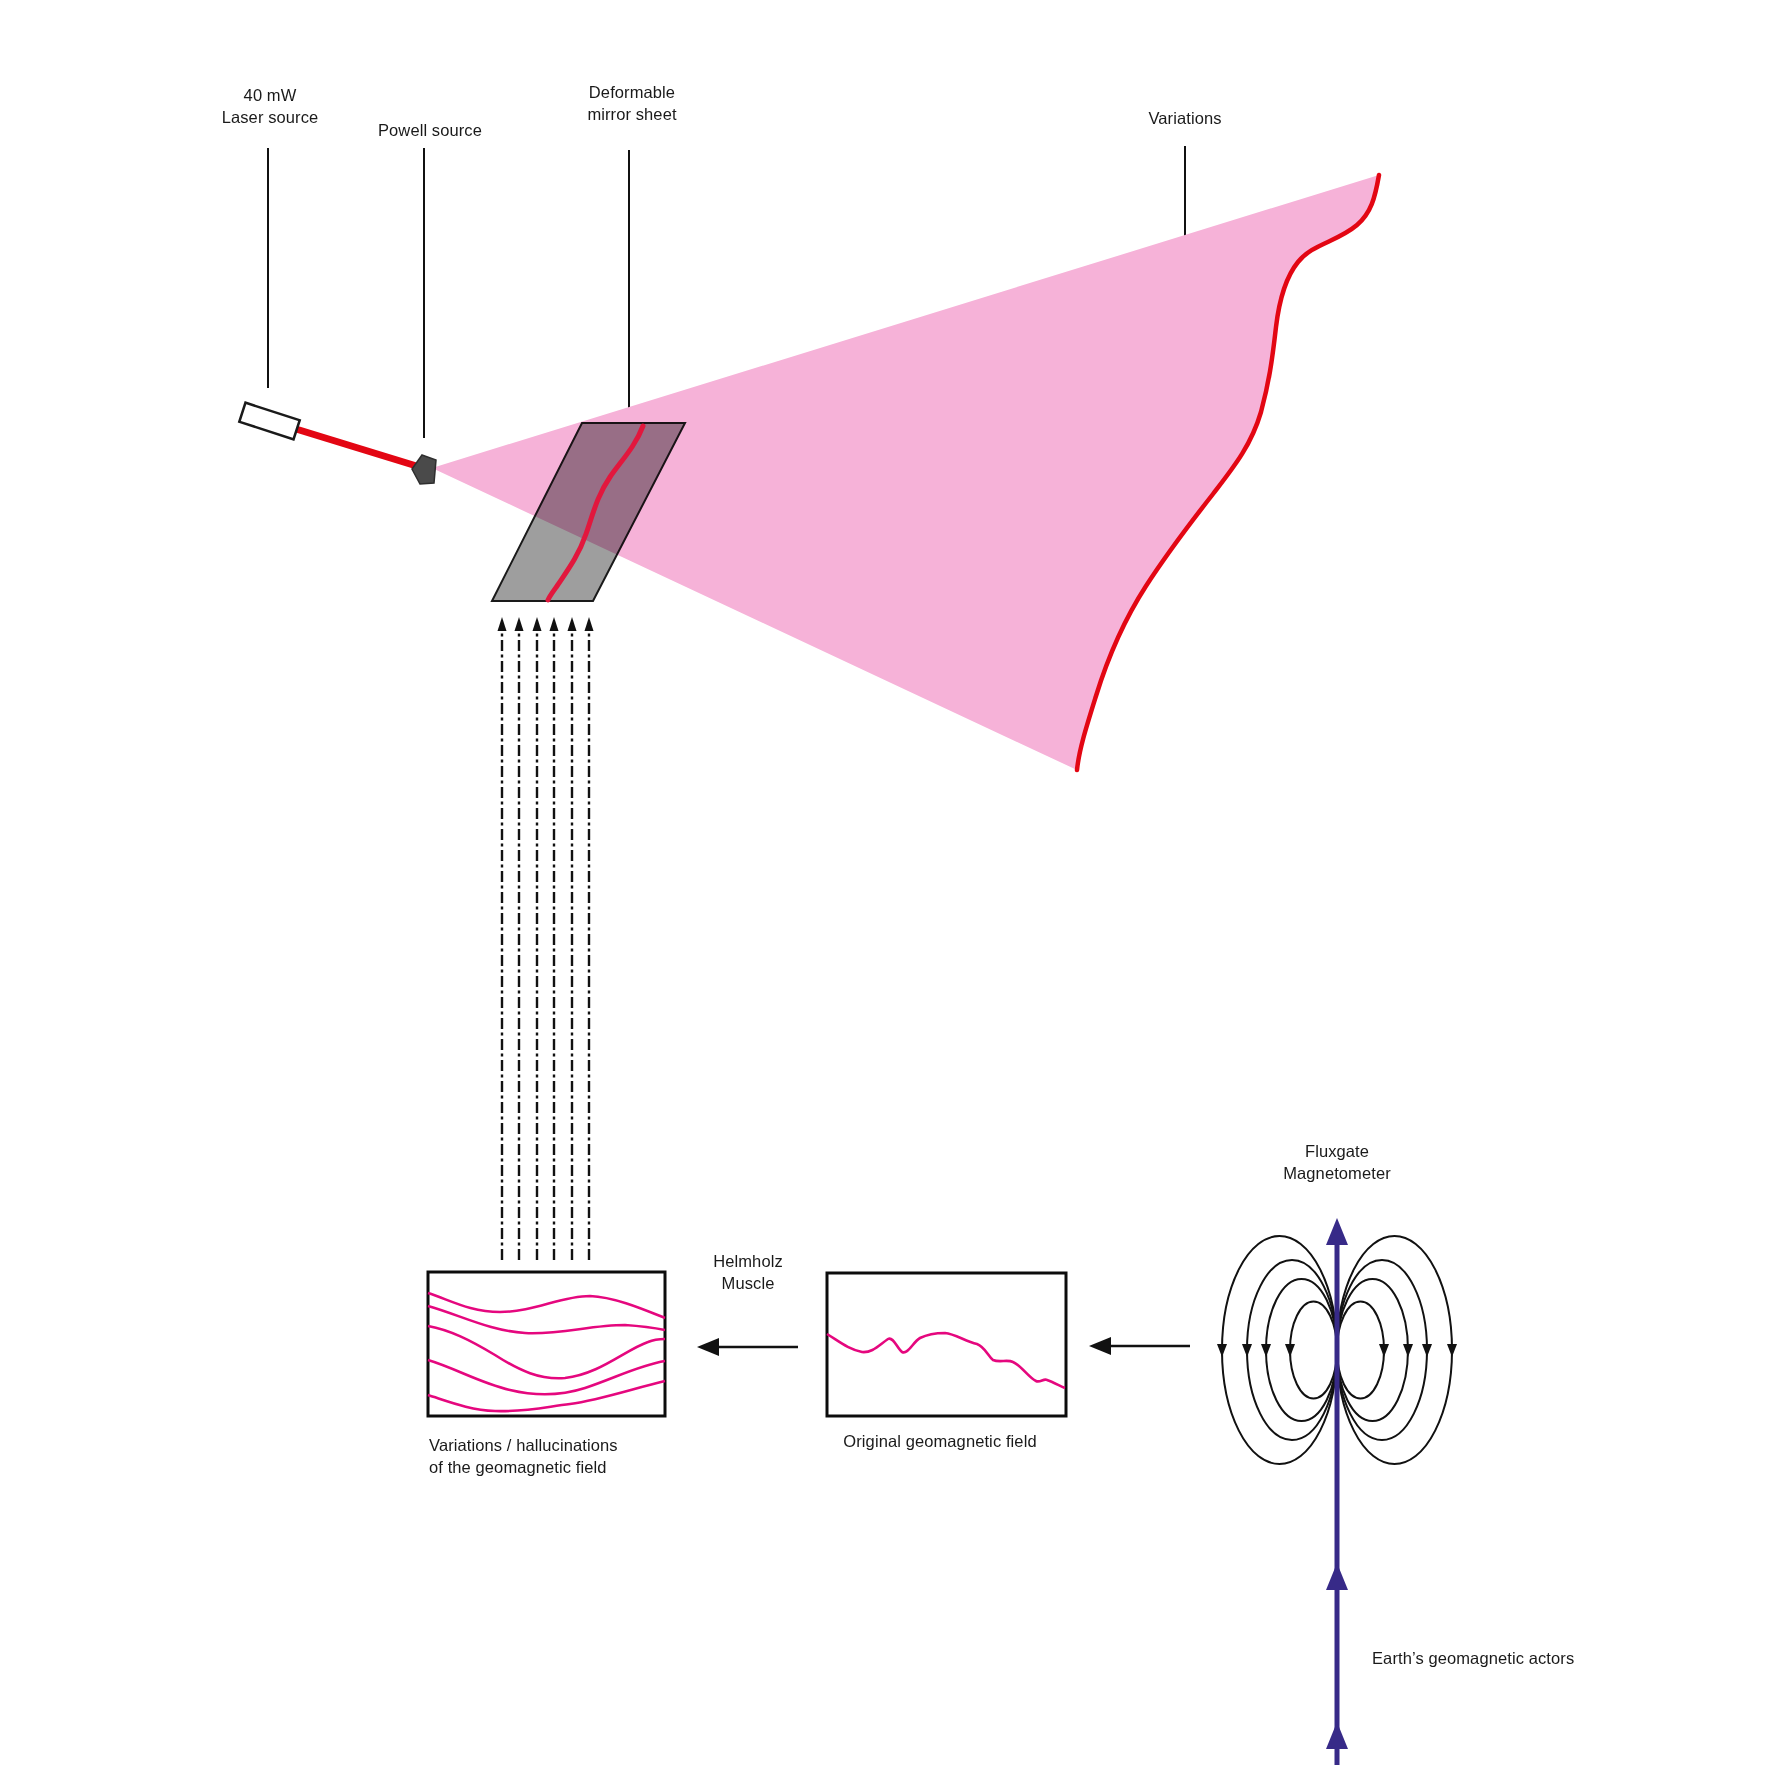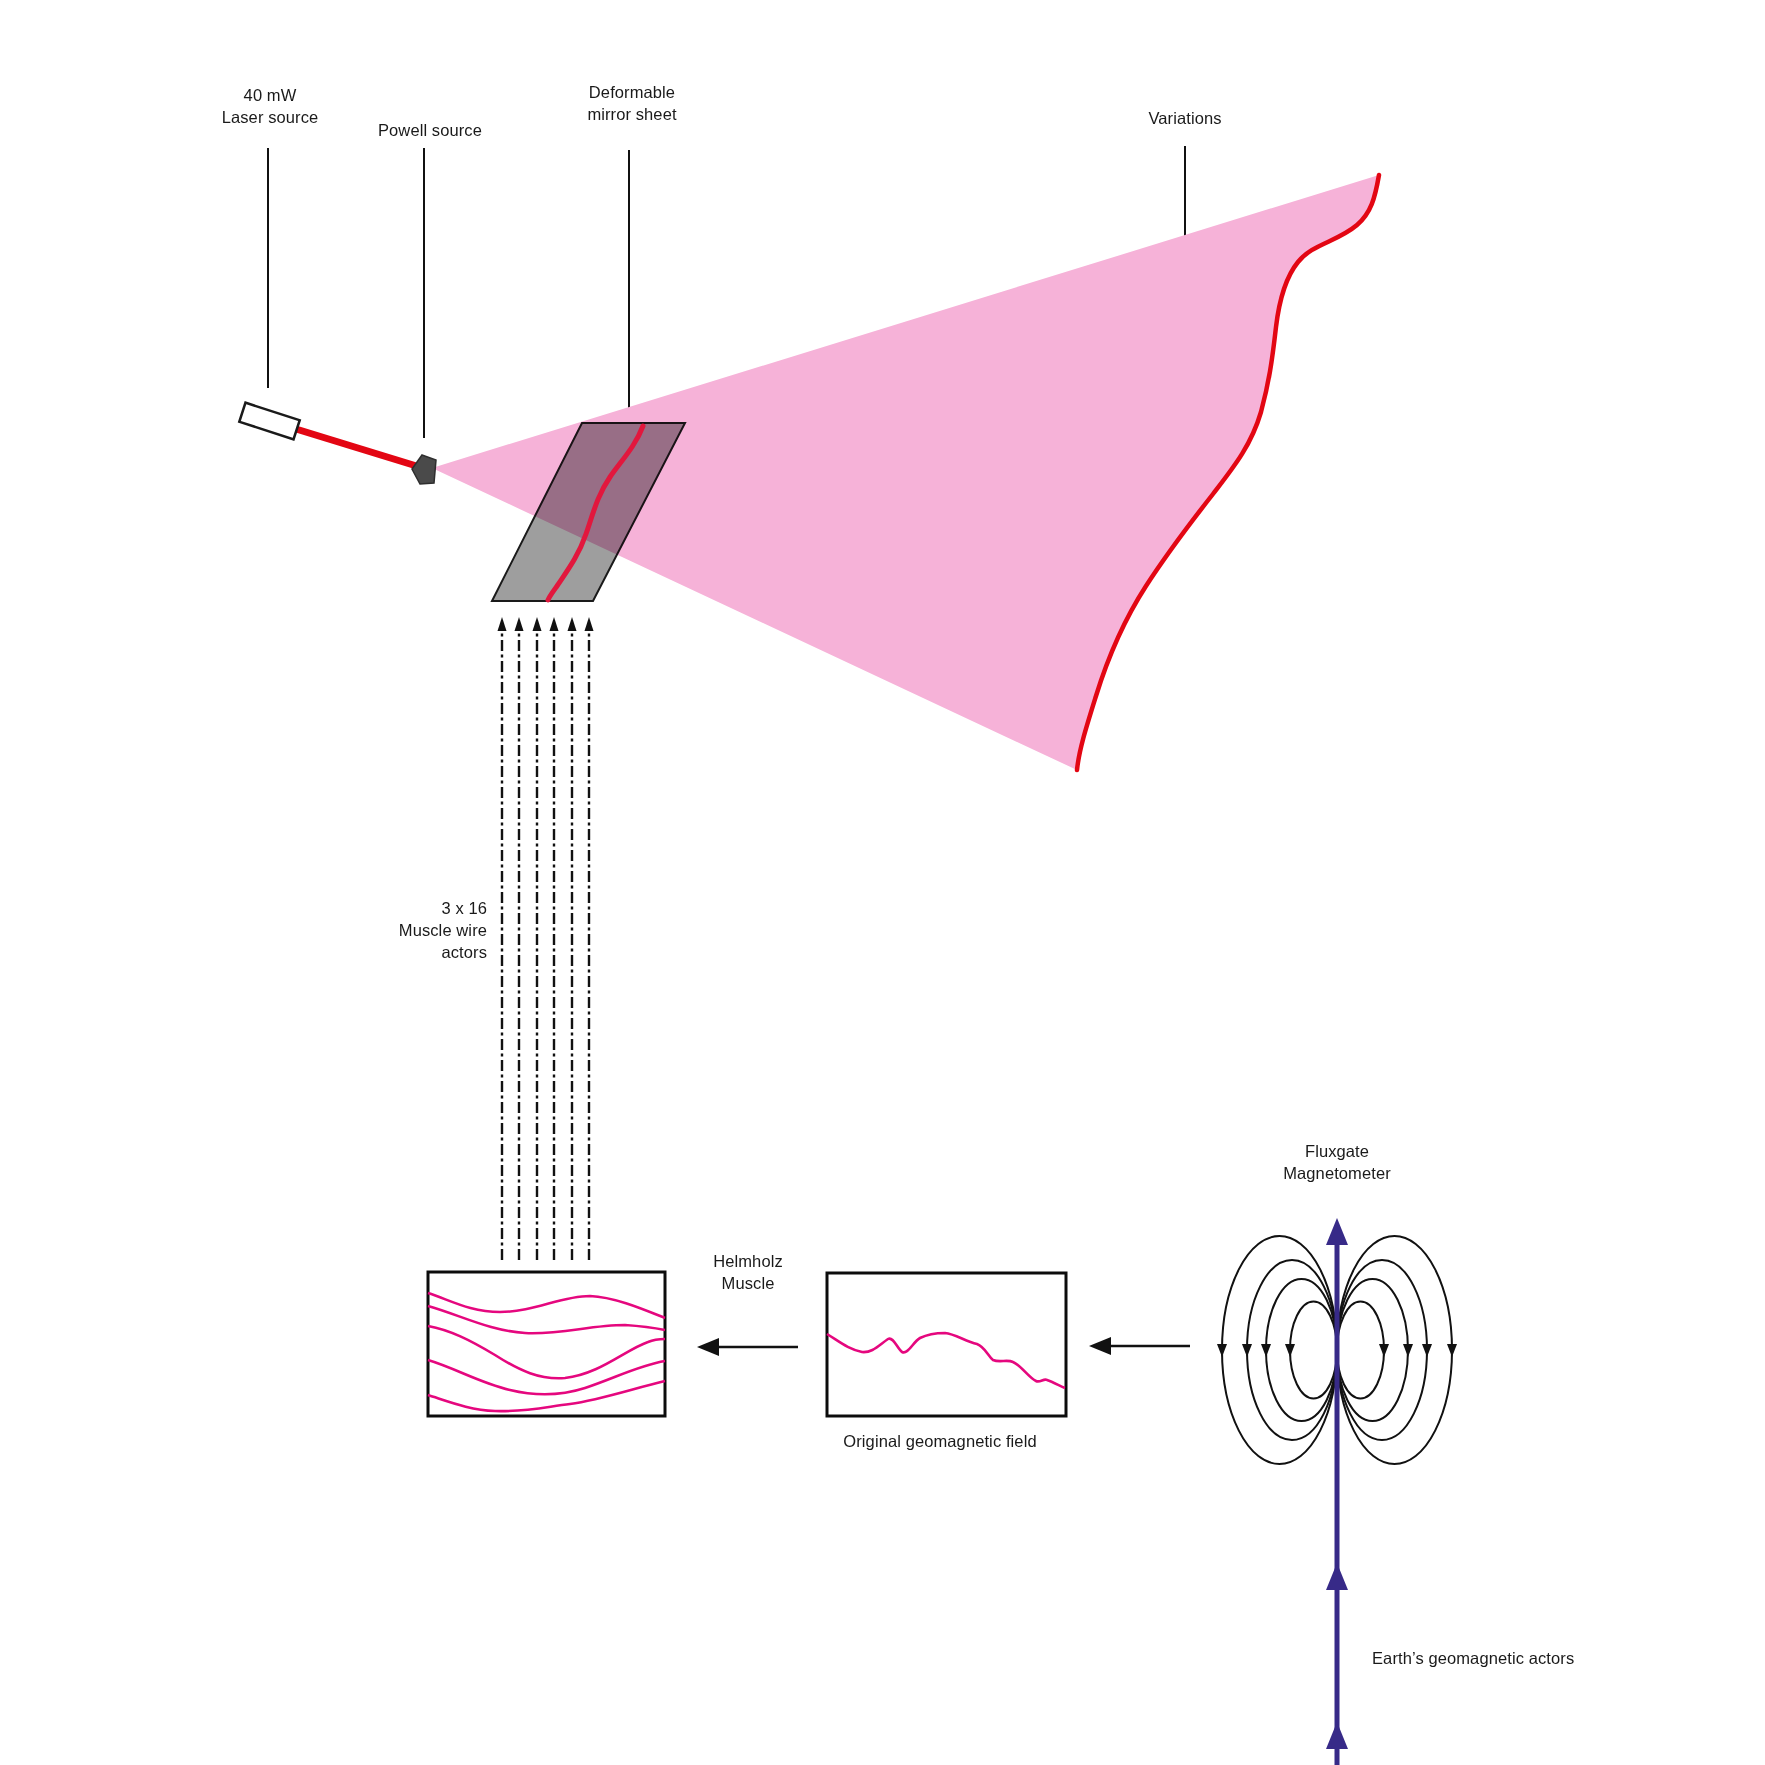--- a/index.html
+++ b/index.html
@@ -149,27 +149,26 @@
   <div class="lbl center" style="left:190px;top:84px;width:160px;">40 mW
 Laser source</div>
 
   <div class="lbl center" style="left:350px;top:119px;width:160px;">Powell source</div>
 
   <div class="lbl center" style="left:552px;top:81px;width:160px;">Deformable
 mirror sheet</div>
 
   <div class="lbl center" style="left:1105px;top:107px;width:160px;">Variations</div>
 
-  <div class="lbl right" style="left:287px;top:897px;width:200px;">3 x 16
-Muscle wire
-actors</div>
 
   <div class="lbl center" style="left:668px;top:1250px;width:160px;">Helmholz
 Muscle</div>
 
+  <div class="lbl left" style="left:429px;top:1434px;width:300px;">Variations / hallucinations
+of the geomagnetic field</div>
 
   <div class="lbl center" style="left:810px;top:1430px;width:260px;">Original geomagnetic field</div>
 
   <div class="lbl center" style="left:1237px;top:1140px;width:200px;">Fluxgate
 Magnetometer</div>
 
   <div class="lbl left" style="left:1372px;top:1647px;width:280px;">Earth’s geomagnetic actors</div>
 
 </div>
 

